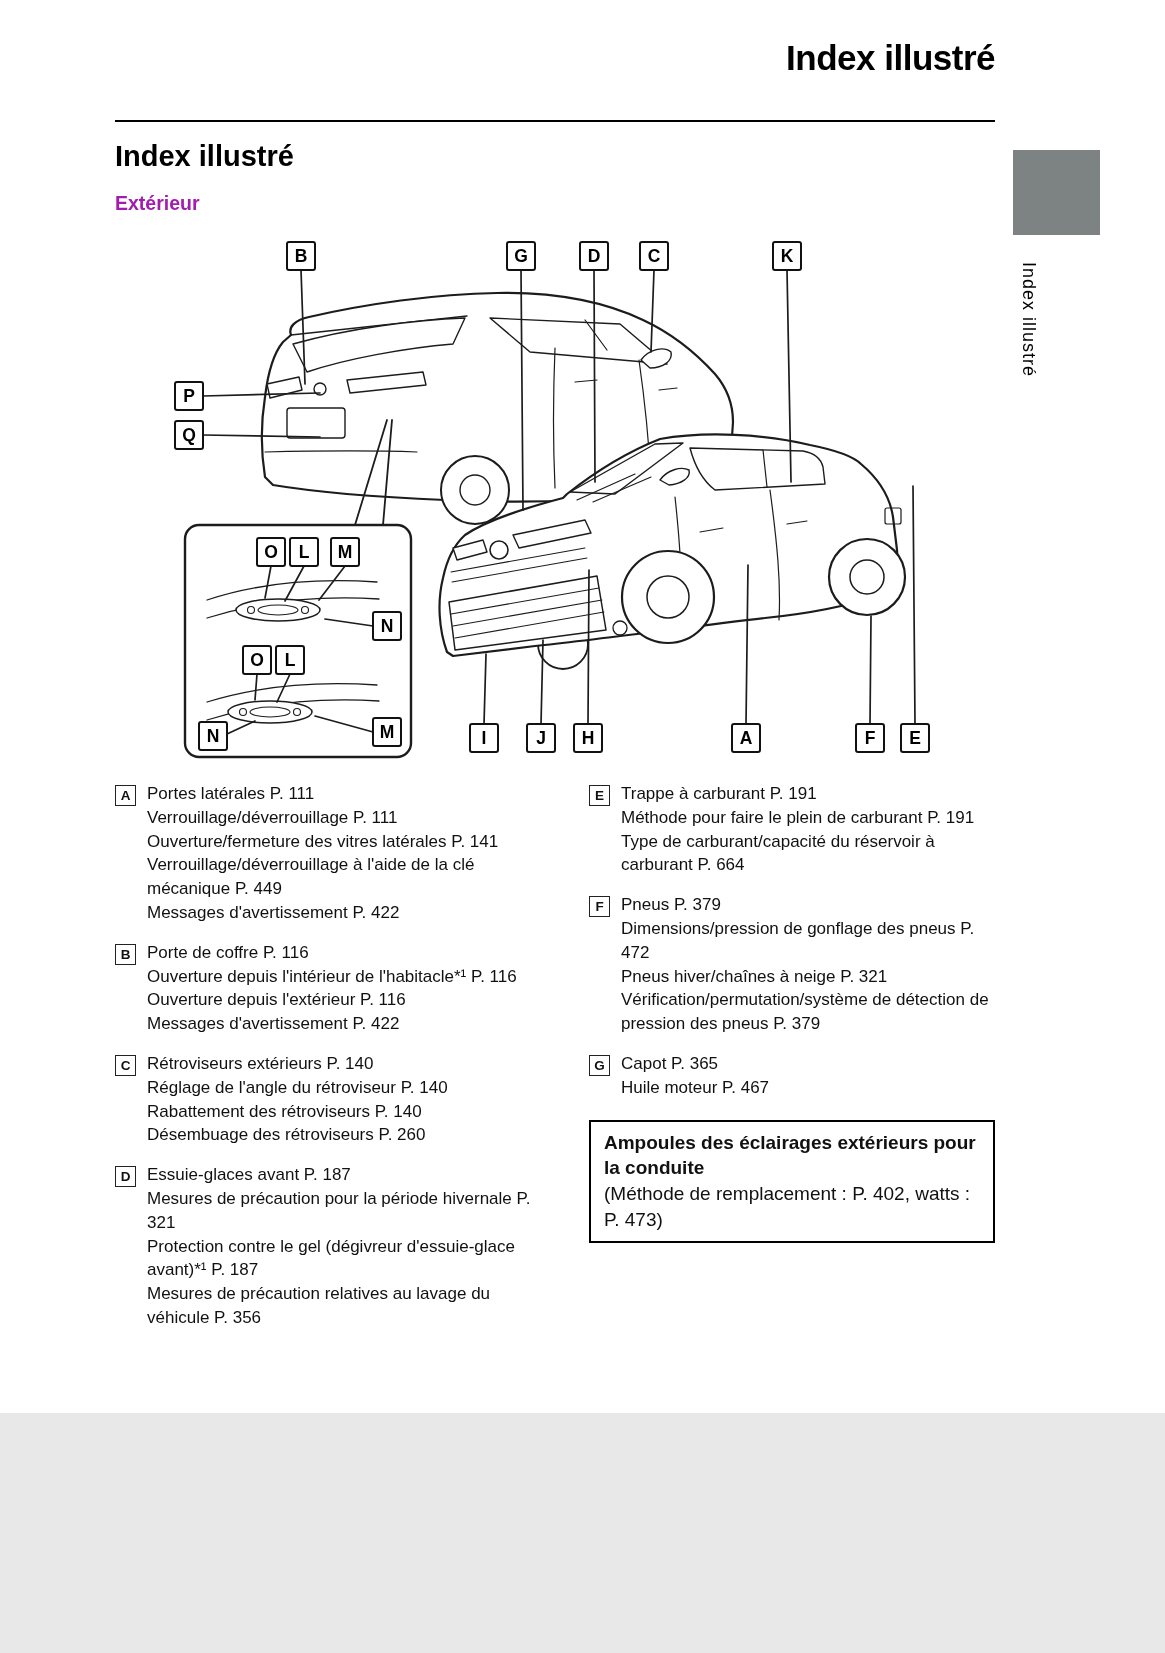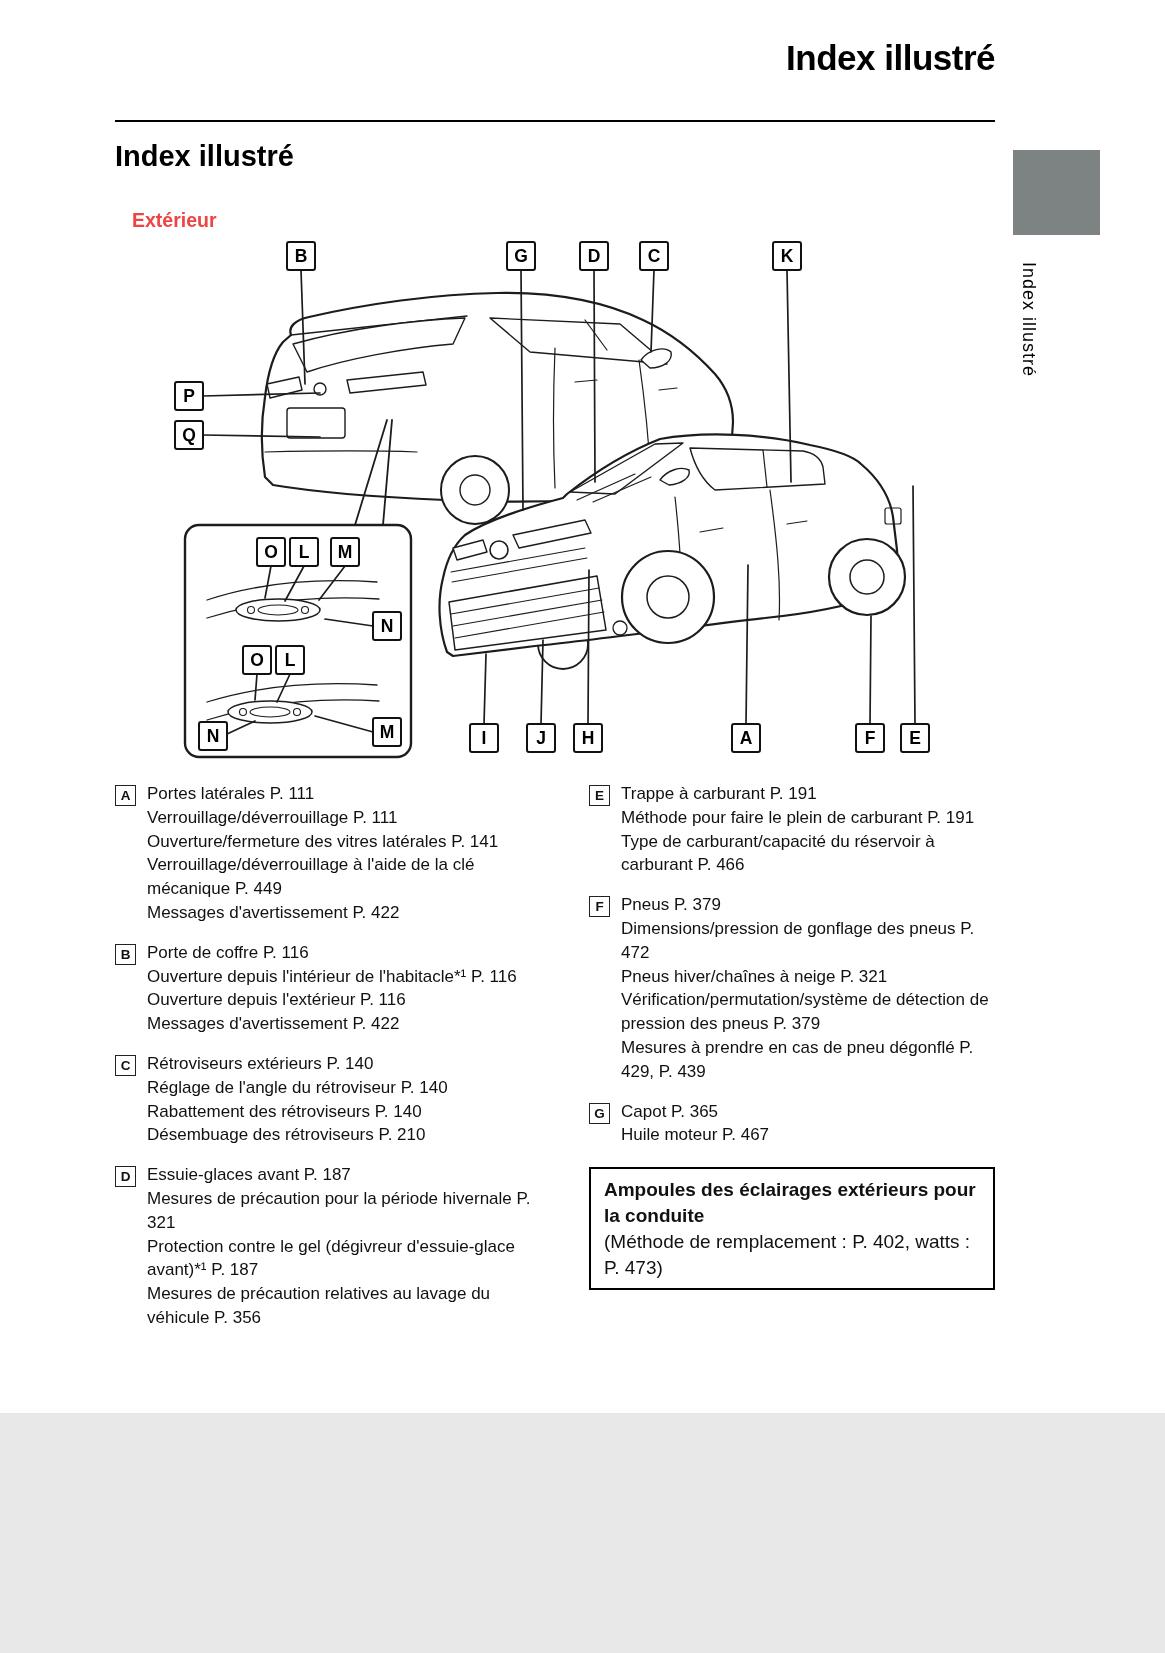--- a/index.html
+++ b/index.html
@@ -21,22 +21,22 @@
   .side-vertical-label {
     position:absolute; left:1018px; top:262px; height:220px;
     writing-mode:vertical-rl; text-orientation:mixed;
     font-size:18px; color:#000; letter-spacing:1px;
   }
   .section-title {
     position:absolute; left:115px; top:140px; margin:0;
     font-size:29px; font-weight:800; color:#000;
   }
   .subsection-title {
-    position:absolute; left:115px; top:192px; margin:17px;
-    font-size:19.5px; font-weight:700; color:#ef4444;
+    position:absolute; left:115px; top:192px; margin:0;
+    font-size:19.5px; font-weight:700; color:#a21caf;
   }
   .diagram-wrap { position:absolute; left:115px; top:232px; width:880px; height:530px; }
   svg text.callout-letter {
     font-family:"Liberation Sans", sans-serif; font-size:17.5px; font-weight:700; fill:#000;
   }
   .columns {
     position:absolute; left:115px; top:782px; width:880px;
     display:flex; gap:34px;
   }
   .col-left { width:440px; }
@@ -284,21 +284,21 @@
             </div>
         </div>
       </div>
       <div class="entry">
         <span class="keybox">C</span>
         <div class="entry-text">
           <div class="entry-title">Rétroviseurs extérieurs P. 140</div>
           <div>
               <div class="entry-line">Réglage de l'angle du rétroviseur P. 140</div>
               <div class="entry-line">Rabattement des rétroviseurs P. 140</div>
-              <div class="entry-line">Désembuage des rétroviseurs P. 210</div>
+              <div class="entry-line">Désembuage des rétroviseurs P. 260</div>
             </div>
         </div>
       </div>
       <div class="entry">
         <span class="keybox">D</span>
         <div class="entry-text">
           <div class="entry-title">Essuie-glaces avant P. 187</div>
           <div>
               <div class="entry-line">Mesures de précaution pour la période hivernale P. 321</div>
               <div class="entry-line">Protection contre le gel (dégivreur d'essuie-glace avant)*¹ P. 187</div>
@@ -308,33 +308,32 @@
       </div>
     </div>
 
     <div class="col-right">
       <div class="entry">
         <span class="keybox">E</span>
         <div class="entry-text">
           <div class="entry-title">Trappe à carburant P. 191</div>
           <div>
               <div class="entry-line">Méthode pour faire le plein de carburant P. 191</div>
-              <div class="entry-line">Type de carburant/capacité du réservoir à carburant P. 466</div>
+              <div class="entry-line">Type de carburant/capacité du réservoir à carburant P. 664</div>
             </div>
         </div>
       </div>
       <div class="entry">
         <span class="keybox">F</span>
         <div class="entry-text">
           <div class="entry-title">Pneus P. 379</div>
           <div>
               <div class="entry-line">Dimensions/pression de gonflage des pneus P. 472</div>
               <div class="entry-line">Pneus hiver/chaînes à neige P. 321</div>
               <div class="entry-line">Vérification/permutation/système de détection de pression des pneus P. 379</div>
-              <div class="entry-line">Mesures à prendre en cas de pneu dégonflé P. 429, P. 439</div>
             </div>
         </div>
       </div>
       <div class="entry">
         <span class="keybox">G</span>
         <div class="entry-text">
           <div class="entry-title">Capot P. 365</div>
           <div>
               <div class="entry-line">Huile moteur P. 467</div>
             </div>

